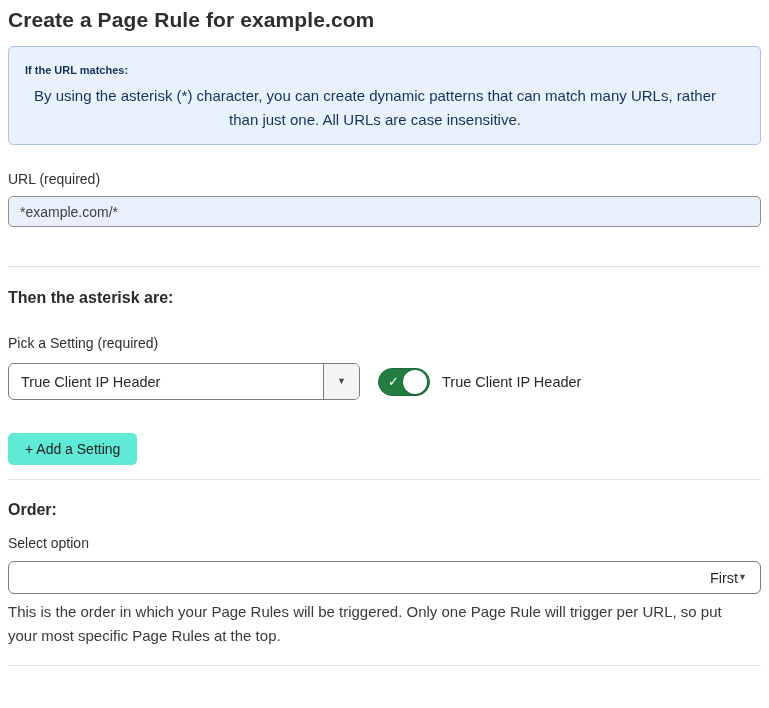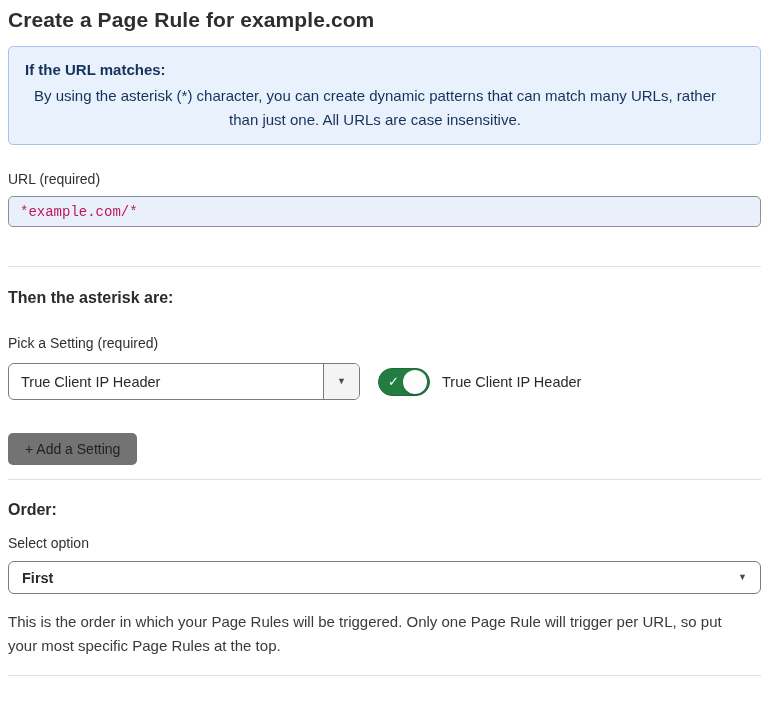--- a/index.html
+++ b/index.html
@@ -24,21 +24,21 @@
     background: #e9f1fc;
     border: 1px solid #a5c6ea;
     border-radius: 5px;
     padding: 11px 16px 12px 16px;
     color: #16325c;
     font-size: 15px;
     line-height: 24px;
   }
   .info-box .info-heading {
     font-weight: 700;
-    font-size: 15px;
+    font-size: 11px;
     margin-bottom: 2px;
   }
   .info-box .info-body { max-width: 700px; text-align: center; }
   .info-link-line a {
     color: #2160c4;
     text-decoration: underline;
     cursor: pointer;
   }
   .field-label {
     font-size: 14px;
@@ -48,23 +48,23 @@
   .url-label { margin-top: 24px; }
   .url-input {
     display: block;
     margin-top: 7px;
     width: 100%;
     height: 31px;
     background: #e9f0fb;
     border: 1px solid #8e8e8e;
     border-radius: 5px;
     padding: 0 11px;
-    font-family: Liberation Mono, monospace;
+    font-family: Liberation Sans, sans-serif;
     font-size: 14px;
-    color: #be185d;
+    color: #404040;
     outline: none;
   }
   .divider {
     border: none;
     border-top: 1px solid #e0e0e0;
     height: 0;
   }
   .divider-1 { margin-top: 39px; }
   .section-heading {
     font-size: 16px;
@@ -142,52 +142,51 @@
     box-shadow: 0 1px 2px rgba(0,0,0,0.25);
   }
   .toggle-label {
     margin-left: 12px;
     font-size: 14.5px;
     color: #2a2a2a;
   }
   .add-setting-btn {
     margin-top: 33px;
     display: inline-block;
-    background: #737373;
+    background: #5eead4;
     border: none;
     border-radius: 5px;
     padding: 8px 17px;
     font-family: "Liberation Sans", "DejaVu Sans", sans-serif;
     font-size: 14px;
     color: #222222;
     cursor: pointer;
   }
   .divider-2 { margin-top: 14px; }
   .order-heading { margin-top: 19px; }
   .order-select-label { margin-top: 12px; }
   .order-select {
     margin-top: 8px;
     width: 100%;
     height: 33px;
     border: 1px solid #7b7b7b;
     border-radius: 6px;
     background: #ffffff;
     display: flex;
     align-items: center;
-    justify-content: space-between;
+    justify-content: flex-end;
     padding: 0 13px;
     cursor: pointer;
-    font-weight: bold;
   }
   .order-select .select-value {
     font-size: 14.5px;
     color: #2a2a2a;
   }
   .order-help {
-    margin-top: 16px;
+    margin-top: 6px;
     font-size: 15px;
     color: #3a3a3a;
     line-height: 24px;
     max-width: 745px;
   }
   .divider-3 { margin-top: 17px; }
 </style>
 </head>
 <body>
 

